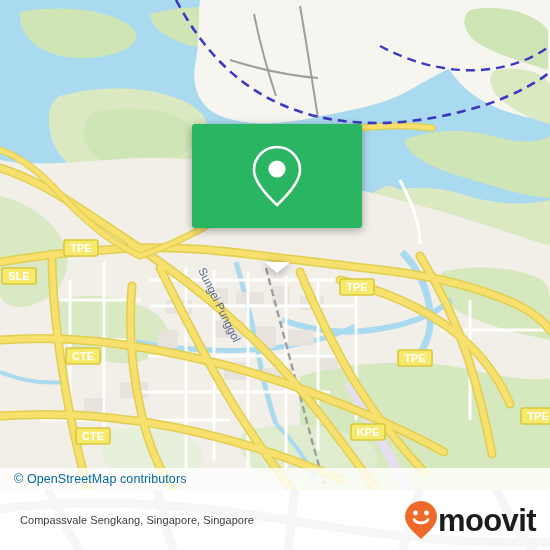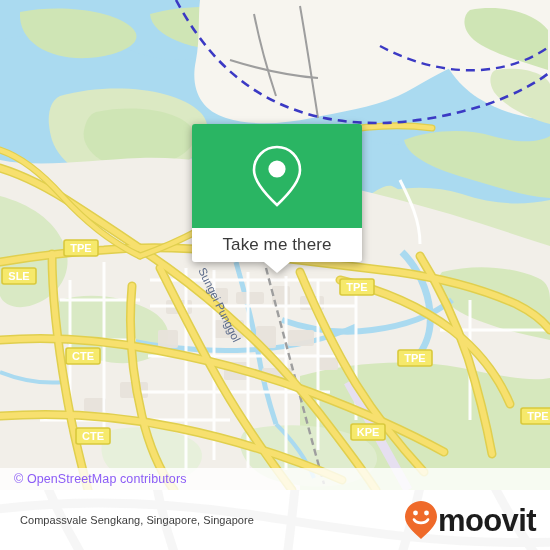--- a/index.html
+++ b/index.html
@@ -14,21 +14,21 @@
   .map{position:absolute;left:0;top:0;width:550px;height:490px;overflow:hidden;background:#eef0e9;}
   .map svg{position:absolute;left:0;top:0;}
 
   
   .attrib{
     position:absolute;left:0;bottom:0;width:550px;height:22px;
     background:rgba(255,255,255,0.80);
     display:flex;align-items:center;
     box-sizing:border-box;padding-left:14px;
   }
-  .attrib span{font-size:12.5px;color:#8b5cf6;letter-spacing:.1px;}
+  .attrib span{font-size:12.5px;color:#0369a1;letter-spacing:.1px;}
 
   
   .card{
     position:absolute;left:192px;top:124px;width:170px;
     border-radius:3px;overflow:visible;
     filter:drop-shadow(0 2px 4px rgba(0,0,0,0.35));
   }
   .card-inner{border-radius:3px;overflow:hidden;}
   .card-head{
     height:104px;background:#2ab563;
@@ -272,23 +272,20 @@
     </div>
   </div>
 
   <div class="card">
     <div class="card-inner">
       <div class="card-head">
         <svg width="56" height="66" viewBox="0 0 56 66">
           <path d="M28 4 C40.7 4 51 14.3 51 27 C51 39 36 54.5 28 62 C20 54.5 5 39 5 27 C5 14.3 15.3 4 28 4 Z" fill="none" stroke="#ffffff" stroke-width="2.6"></path>
           <circle cx="28" cy="26" r="8.6" fill="#ffffff"></circle>
         </svg>
-      </div>
-      <div class="card-foot">
-        <span>Take me there</span>
       </div>
     </div>
     <div class="card-tip"></div>
   </div>
 
   <div class="footer">
     <svg class="footer-wm" viewBox="0 0 550 140">
       <g stroke="#e3e3e3" stroke-width="9" fill="none" stroke-linecap="round">
         <path d="M-10 60 C80 48 170 52 260 66 C350 80 440 96 560 92"></path>
         <path d="M30 -10 C46 40 70 90 104 140"></path>

